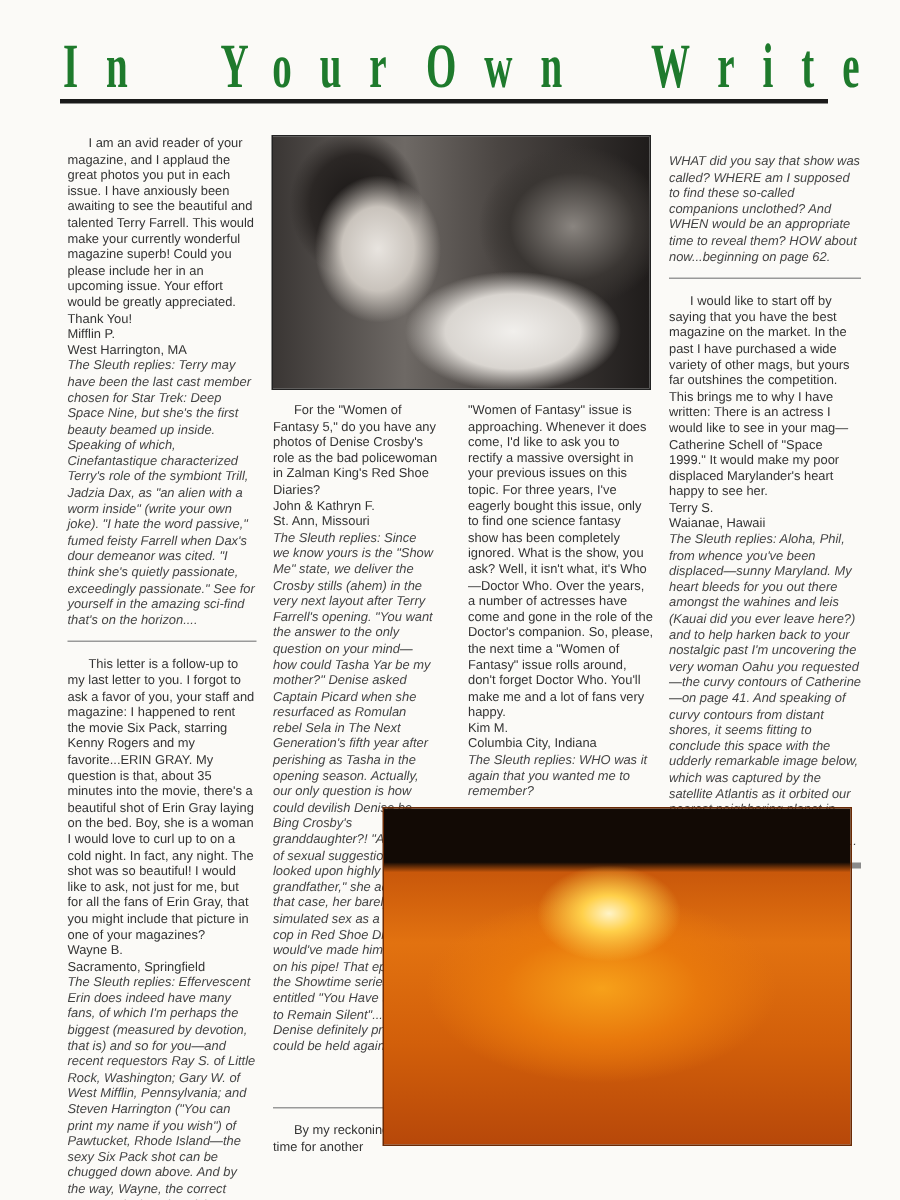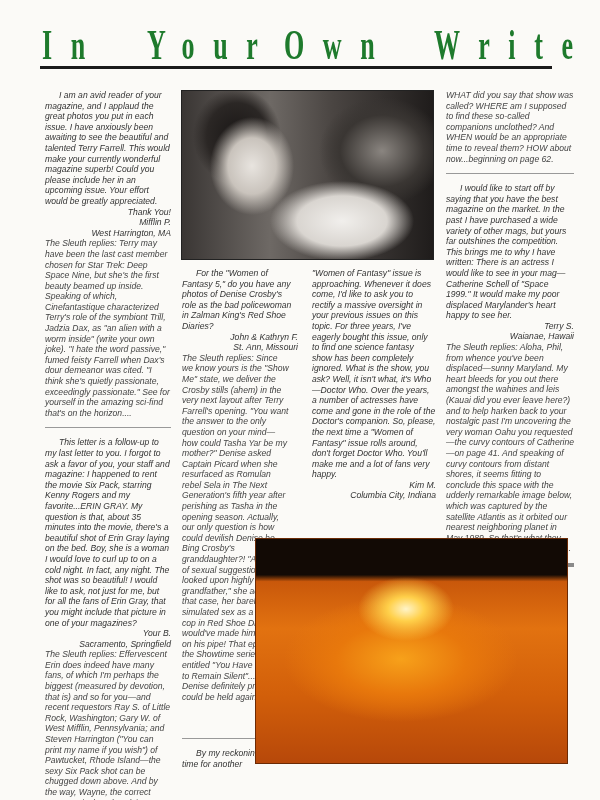--- a/index.html
+++ b/index.html
@@ -28,23 +28,23 @@
   .title-rule {
     position: absolute; left: 40px; top: 66px; width: 512px; height: 3px;
     background: #1a1a1a;
   }
   .col {
     position: absolute;
     font-size: 8.6px;
     line-height: 10.6px;
     color: #333;
   }
-  .col p { margin: 0; font-style: italic; }
+  .col p { margin: 0; }
   .indent { text-indent: 14px; }
-  .sig { text-align: right; }
+  .sig { text-align: left; }
   .reply { font-style: italic; color: #444; margin-top: 10px; }
   .rule { height: 1px; background: #999; margin: 9px 0 9px 0; }
   .rule.thick { height: 4px; background: #8a8a8a; }
 
   .photo-bw {
     position: absolute; left: 181px; top: 90px; width: 253px; height: 170px;
     background:
       radial-gradient(ellipse 60px 70px at 70px 75px, #e8e4df 0%, #c9c3bc 40%, rgba(0,0,0,0) 70%),
       radial-gradient(ellipse 90px 50px at 160px 130px, #f1efec 0%, #d9d5d0 50%, rgba(0,0,0,0) 80%),
       radial-gradient(ellipse 70px 60px at 200px 60px, #8a8580 0%, #3a3633 60%, rgba(0,0,0,0) 90%),
@@ -76,21 +76,21 @@
   <div>
     <p class="indent">I am an avid reader of your magazine, and I applaud the great photos you put in each issue. I have anxiously been awaiting to see the beautiful and talented Terry Farrell. This would make your currently wonderful magazine superb! Could you please include her in an upcoming issue. Your effort would be greatly appreciated.</p>
     <p class="sig">Thank You!</p>
     <p class="sig">Mifflin P.</p>
     <p class="sig">West Harrington, MA</p>
     <p class="reply">The Sleuth replies: Terry may have been the last cast member chosen for Star Trek: Deep Space Nine, but she's the first beauty beamed up inside. Speaking of which, Cinefantastique characterized Terry's role of the symbiont Trill, Jadzia Dax, as "an alien with a worm inside" (write your own joke). "I hate the word passive," fumed feisty Farrell when Dax's dour demeanor was cited. "I think she's quietly passionate, exceedingly passionate." See for yourself in the amazing sci-find that's on the horizon....</p>
   </div>
   <div class="rule"></div>
   <div>
     <p class="indent">This letter is a follow-up to my last letter to you. I forgot to ask a favor of you, your staff and magazine: I happened to rent the movie Six Pack, starring Kenny Rogers and my favorite...ERIN GRAY. My question is that, about 35 minutes into the movie, there's a beautiful shot of Erin Gray laying on the bed. Boy, she is a woman I would love to curl up to on a cold night. In fact, any night. The shot was so beautiful! I would like to ask, not just for me, but for all the fans of Erin Gray, that you might include that picture in one of your magazines?</p>
-    <p class="sig">Your B.</p>
+    <p class="sig">Wayne B.</p>
     <p class="sig">Sacramento, Springfield</p>
     <p class="reply">The Sleuth replies: Effervescent Erin does indeed have many fans, of which I'm perhaps the biggest (measured by devotion, that is) and so for you—and recent requestors Ray S. of Little Rock, Washington; Gary W. of West Mifflin, Pennsylvania; and Steven Harrington ("You can print my name if you wish") of Pawtucket, Rhode Island—the sexy Six Pack shot can be chugged down above. And by the way, Wayne, the correct grammar is that she's lying on the bed, not "laying." Or was that the beer talking?</p>
   </div>
 </div>
 
 <div class="photo-bw" title="Black and white photo of a woman with dark curly hair lying on a bed"></div>
 
 <div class="col" style="left:182px; top:268px; width:116px;">
   <div>
     <p class="indent">For the "Women of Fantasy 5," do you have any photos of Denise Crosby's role as the bad policewoman in Zalman King's Red Shoe Diaries?</p>
@@ -102,25 +102,26 @@
 <div class="col" style="left:182px; top:738px; width:106px;">
   <div class="rule" style="margin-top:0"></div>
   <p class="indent">By my reckoning, the time for another</p>
 </div>
 
 <div class="col" style="left:312px; top:268px; width:124px;">
   <div>
     <p>"Women of Fantasy" issue is approaching. Whenever it does come, I'd like to ask you to rectify a massive oversight in your previous issues on this topic. For three years, I've eagerly bought this issue, only to find one science fantasy show has been completely ignored. What is the show, you ask? Well, it isn't what, it's Who—Doctor Who. Over the years, a number of actresses have come and gone in the role of the Doctor's companion. So, please, the next time a "Women of Fantasy" issue rolls around, don't forget Doctor Who. You'll make me and a lot of fans very happy.</p>
     <p class="sig">Kim M.</p>
     <p class="sig">Columbia City, Indiana</p>
+    <p class="reply">The Sleuth replies: WHO was it again that you wanted me to remember?</p>
   </div>
 </div>
 
 <div class="col" style="left:446px; top:90px; width:128px;">
-  <p class="reply" style="margin-top:0">WHAT did you say that show was called? WHERE am I supposed to find these so-called companions unclothed? And WHEN would be an appropriate time to reveal them? HOW about now...beginning on page 62.</p>
+  <p class="reply" style="margin-top:12px">WHAT did you say that show was called? WHERE am I supposed to find these so-called companions unclothed? And WHEN would be an appropriate time to reveal them? HOW about now...beginning on page 62.</p>
   <div class="rule"></div>
   <div>
     <p class="indent">I would like to start off by saying that you have the best magazine on the market. In the past I have purchased a wide variety of other mags, but yours far outshines the competition. This brings me to why I have written: There is an actress I would like to see in your mag—Catherine Schell of "Space 1999." It would make my poor displaced Marylander's heart happy to see her.</p>
     <p class="sig">Terry S.</p>
     <p class="sig">Waianae, Hawaii</p>
     <p class="reply">The Sleuth replies: Aloha, Phil, from whence you've been displaced—sunny Maryland. My heart bleeds for you out there amongst the wahines and leis (Kauai did you ever leave here?) and to help harken back to your nostalgic past I'm uncovering the very woman Oahu you requested—the curvy contours of Catherine—on page 41. And speaking of curvy contours from distant shores, it seems fitting to conclude this space with the udderly remarkable image below, which was captured by the satellite Atlantis as it orbited our nearest neighboring planet in May 1989. So that's what they mean by the "Mound of Venus"...</p>
   </div>
   <div class="rule thick"></div>
 </div>
 

